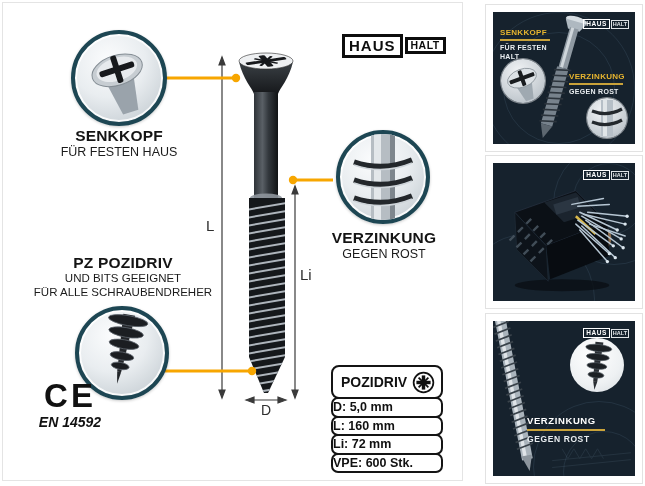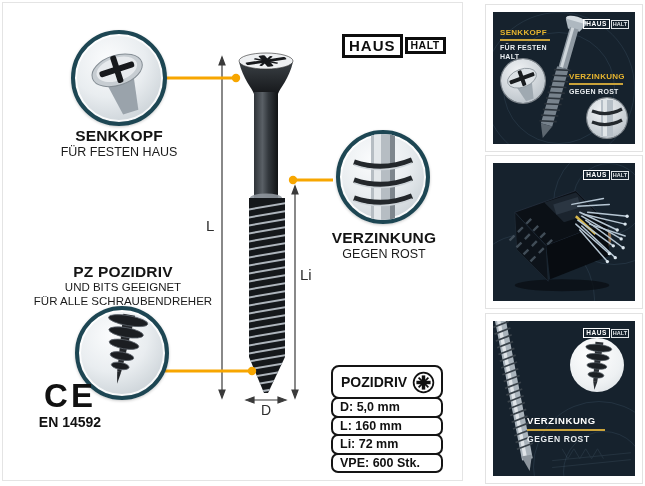--- a/index.html
+++ b/index.html
@@ -19,48 +19,48 @@
   #circle-senkkopf{left:68px;top:27px;width:88px;height:88px;}
   #circle-pz{left:72px;top:303px;width:86px;height:86px;}
   #circle-verzinkung{left:333px;top:127px;width:86px;height:86px;}
 
   
   .co-block{position:absolute;text-align:center;}
   .co-title{font-size:15.5px;font-weight:700;color:#141414;letter-spacing:.2px;}
   .co-sub{font-size:12.5px;color:#1b1b1b;line-height:14.5px;}
   .co-sub-sm{font-size:11.5px;color:#1b1b1b;line-height:13.5px;}
   #senkkopf-text{left:26px;top:124px;width:180px;}
-  #pz-text{left:6px;top:260px;width:228px;}
+  #pz-text{left:6px;top:251px;width:228px;}
   #verzinkung-text{left:293px;top:226px;width:176px;}
 
   
   .dim-label{position:absolute;font-size:15px;color:#2e2e2e;}
   #dim-l{left:203px;top:214px;}
   #dim-li{left:297px;top:263px;}
   #dim-d{left:258px;top:399px;font-size:14px;}
 
   
   .logo-main{position:absolute;left:339px;top:31px;display:flex;align-items:flex-start;}
   .logo-main .p1{border:3px solid #0d0d0d;font-size:15px;font-weight:800;letter-spacing:1px;
                  padding:0 4px;line-height:18px;color:#0d0d0d;}
   .logo-main .p2{border:3px solid #0d0d0d;font-size:10.5px;font-weight:800;letter-spacing:.5px;
                  padding:0 3px;line-height:11px;color:#0d0d0d;margin-left:2px;margin-top:3px;}
 
   
   .ce-block{position:absolute;left:26px;top:376px;width:82px;text-align:center;}
   .ce-mark{font-size:33px;font-weight:600;letter-spacing:3px;color:#111;line-height:34px;}
-  .ce-standard{font-size:14px;font-weight:600;color:#111;margin-top:1px;}
+  .ce-standard{font-size:14px;font-weight:600;color:#111;margin-top:1px;font-style:italic;}
 
   
   .spec-table{position:absolute;left:328px;top:326px;width:112px;margin-top:36px;}
   .spec-header{border:2px solid #141414;border-radius:8px;height:30px;background:#fff;
                display:flex;align-items:center;justify-content:space-between;padding:0 6px 0 8px;position:relative;z-index:2;}
   .spec-title{font-weight:700;font-size:14px;color:#111;}
   .spec-row{border:2px solid #141414;border-radius:7px;height:16.5px;background:#fff;
-            display:flex;align-items:center;padding:0 7px;margin-top:-2px;
+            display:flex;align-items:center;padding:0 0;margin-top:-2px;
             font-size:12.5px;font-weight:600;color:#111;position:relative;}
 
   
   .thumb{position:absolute;left:485px;width:158px;border:1px solid #e2e2e2;background:#fff;
          padding:7px;box-sizing:border-box;}
   #thumb-1{top:4px;height:148px;}
   #thumb-2{top:155px;height:154px;}
   #thumb-3{top:313px;height:171px;}
   .thumb-img{position:relative;width:100%;height:100%;background:#16222d;overflow:hidden;}
   .bp{position:absolute;border:1px solid rgba(130,175,205,.12);border-radius:50%;}

